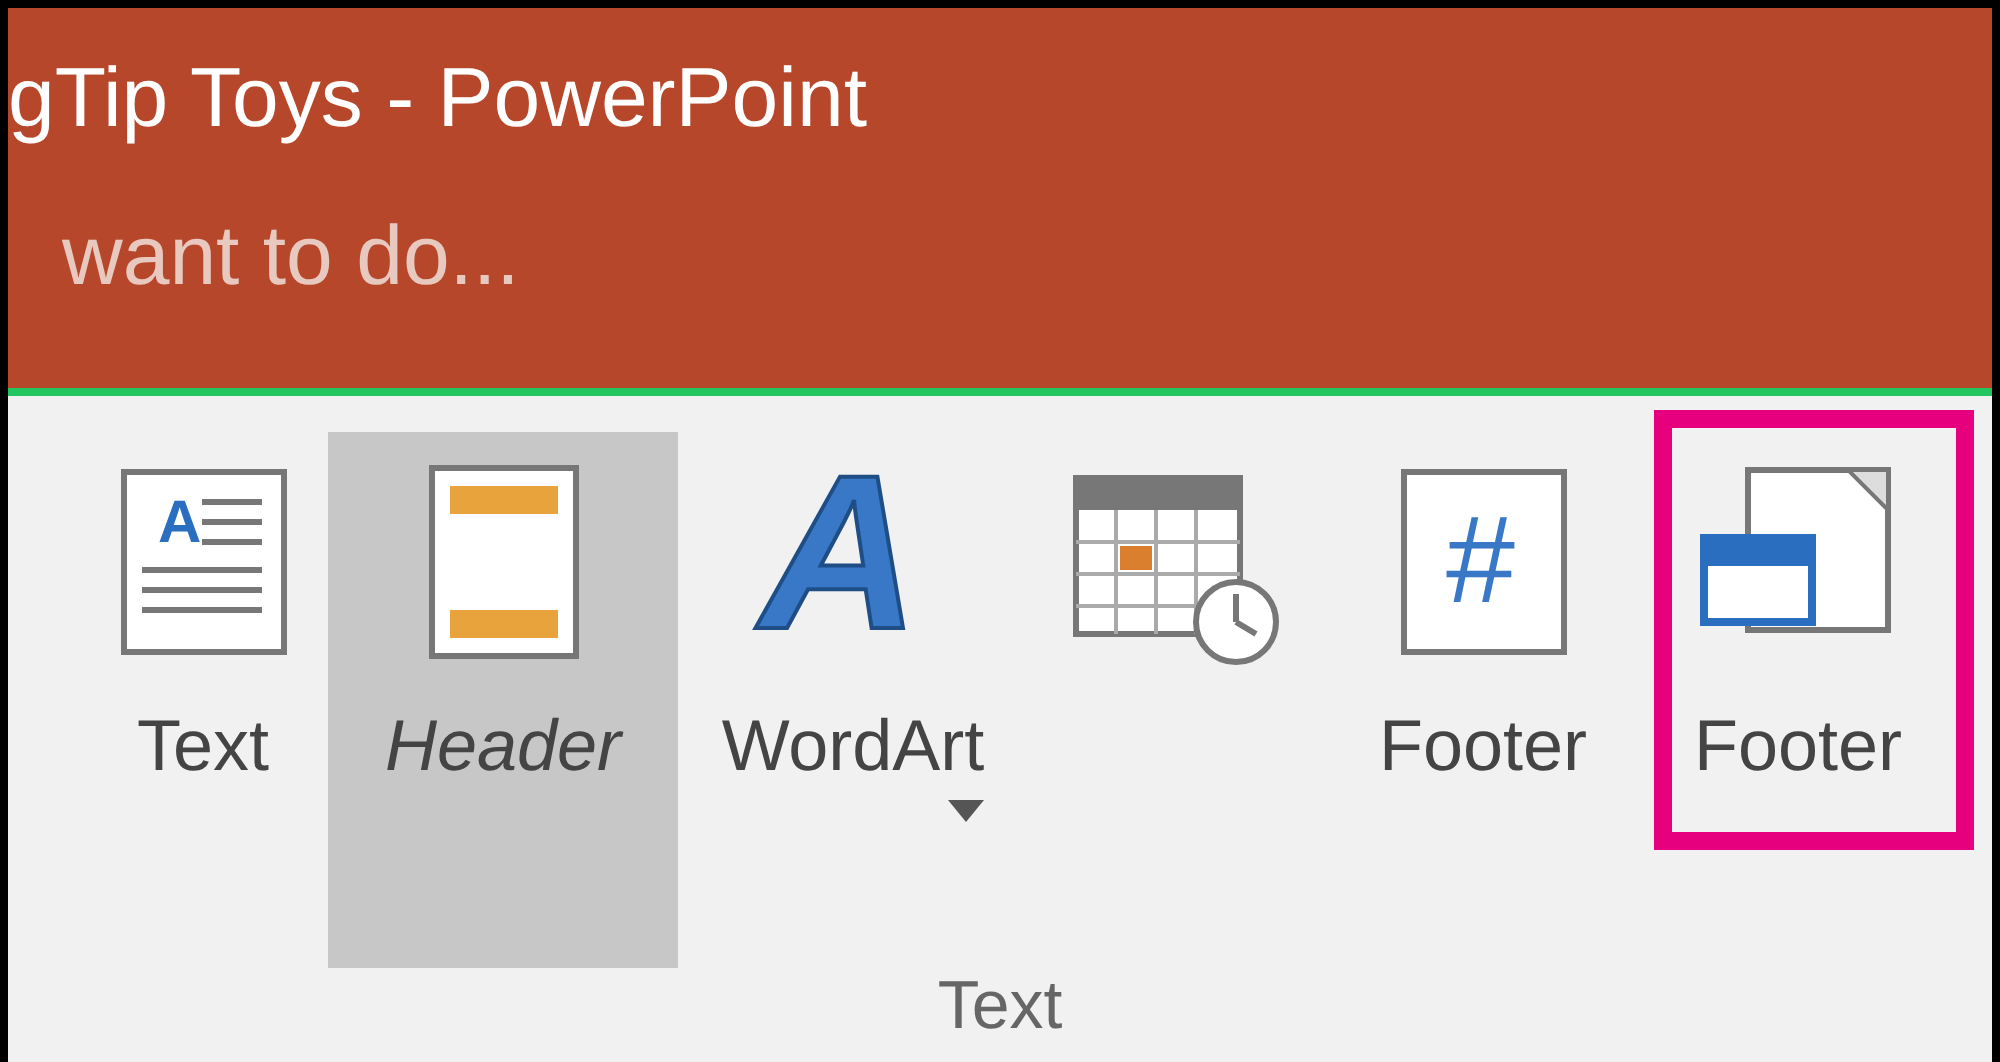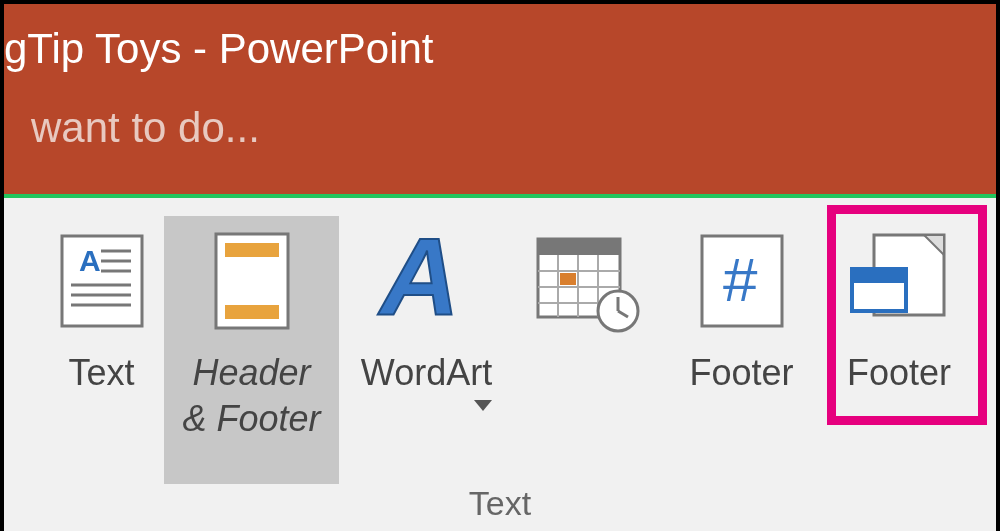--- a/index.html
+++ b/index.html
@@ -119,21 +119,20 @@
       <div class="ribbon-btn selected" style="width:175px">
         <div class="icon-holder">
           <svg width="78" height="100" viewBox="0 0 78 100">
             <rect x="3" y="3" width="72" height="94" fill="#fff" stroke="#777" stroke-width="3"></rect>
             <rect x="12" y="12" width="54" height="14" fill="#e8a33d"></rect>
             <rect x="12" y="74" width="54" height="14" fill="#e8a33d"></rect>
           </svg>
         </div>
         <div class="label-stack">
           <div>Header</div>
-          <div>&amp; Footer</div>
         </div>
       </div>
 
       <div class="ribbon-btn" style="width:175px">
         <div class="icon-holder">
           <svg width="110" height="110" viewBox="0 0 110 110">
             <text x="8" y="88" font-family="Arial" font-size="110" font-style="italic" font-weight="bold" fill="#3878c7">A</text>
             <text x="8" y="88" font-family="Arial" font-size="110" font-style="italic" font-weight="bold" fill="none" stroke="#1f4e87" stroke-width="2">A</text>
           </svg>
         </div>

